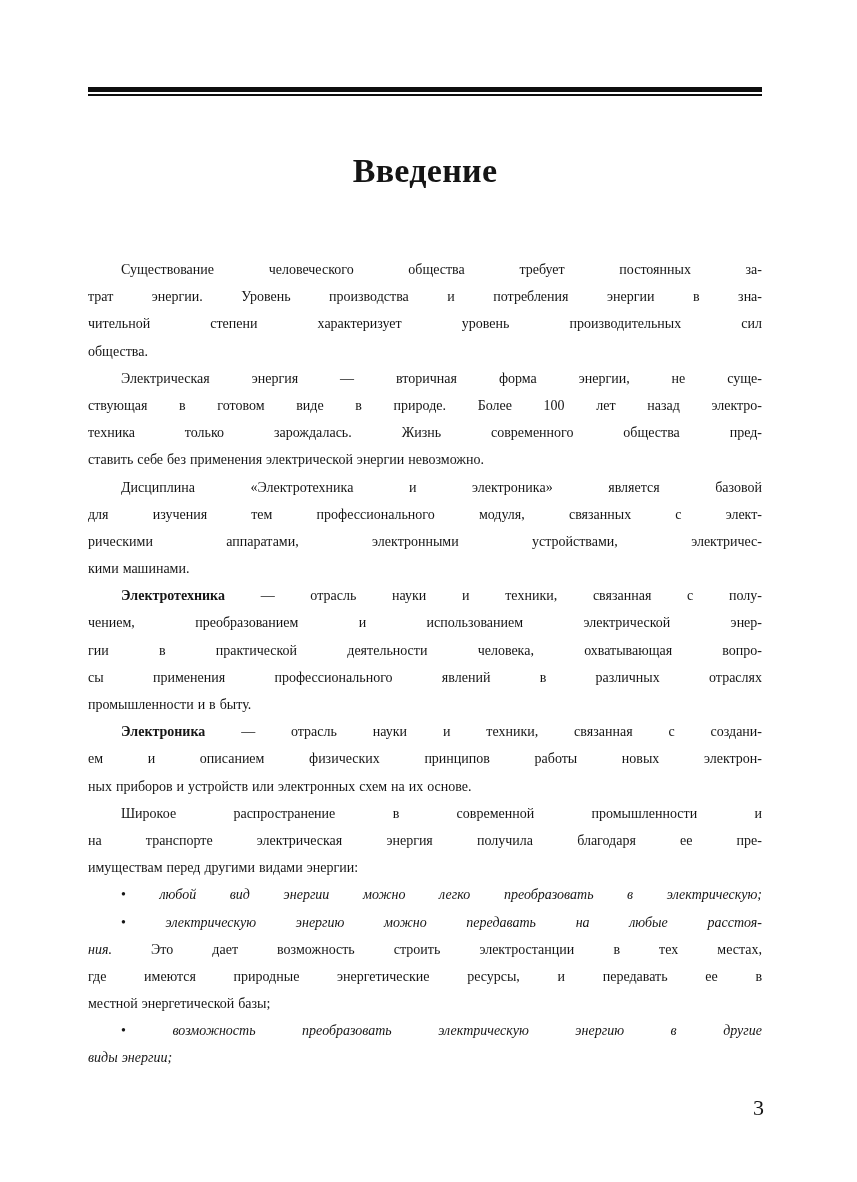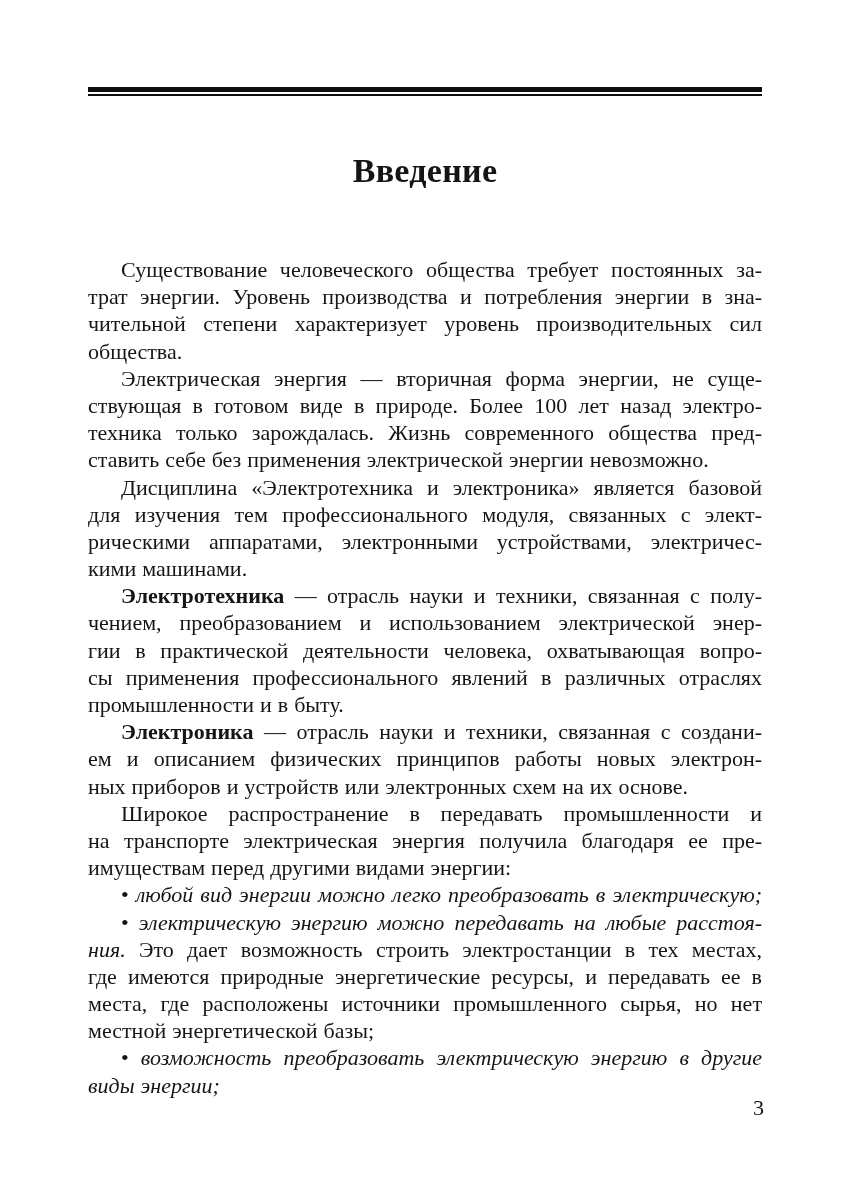--- a/index.html
+++ b/index.html
@@ -41,21 +41,21 @@
     letter-spacing: 0.3px;
   }
   .text-block {
     position: absolute;
     left: 88px;
     top: 256px;
     width: 674px;
   }
   .para { margin: 0; padding: 0; }
   .line {
-    font-size: 22px;
+    font-size: 14px;
     line-height: 27.2px;
     height: 27.2px;
     overflow: hidden;
     text-align: justify;
     text-align-last: justify;
     word-spacing: 0.5px;
   }
   .line.last {
     text-align-last: left;
     font-family: Liberation Serif, serif;
@@ -104,32 +104,31 @@
         <div class="line"><span class="seg">гии в практической деятельности человека, охватывающая вопро-</span></div>
         <div class="line"><span class="seg">сы применения профессионального явлений в различных отраслях</span></div>
         <div class="line last"><span class="seg">промышленности и в быту.</span></div>
       </div>
       <div class="para">
         <div class="line indent"><span class="seg b">Электроника</span><span class="seg"> — отрасль науки и техники, связанная с создани-</span></div>
         <div class="line"><span class="seg">ем и описанием физических принципов работы новых электрон-</span></div>
         <div class="line last"><span class="seg">ных приборов и устройств или электронных схем на их основе.</span></div>
       </div>
       <div class="para">
-        <div class="line indent"><span class="seg">Широкое распространение в передавать промышленности и</span></div>
+        <div class="line indent"><span class="seg">Широкое распространение в современной промышленности и</span></div>
         <div class="line"><span class="seg">на транспорте электрическая энергия получила благодаря ее пре-</span></div>
         <div class="line last"><span class="seg">имуществам перед другими видами энергии:</span></div>
       </div>
       <div class="para">
         <div class="line indent"><span class="seg">• </span><span class="seg i">любой вид энергии можно легко преобразовать в электрическую;</span></div>
       </div>
       <div class="para">
         <div class="line indent"><span class="seg">• </span><span class="seg i">электрическую энергию можно передавать на любые расстоя-</span></div>
         <div class="line"><span class="seg i">ния.</span><span class="seg"> Это дает возможность строить электростанции в тех местах,</span></div>
         <div class="line"><span class="seg">где имеются природные энергетические ресурсы, и передавать ее в</span></div>
-        <div class="line"><span class="seg">места, где расположены источники промышленного сырья, но нет</span></div>
         <div class="line last"><span class="seg">местной энергетической базы;</span></div>
       </div>
       <div class="para">
         <div class="line indent"><span class="seg">• </span><span class="seg i">возможность преобразовать электрическую энергию в другие</span></div>
         <div class="line last"><span class="seg i">виды энергии;</span></div>
       </div>
     </div>
   <div class="pageno">3</div>
 </div>
 

